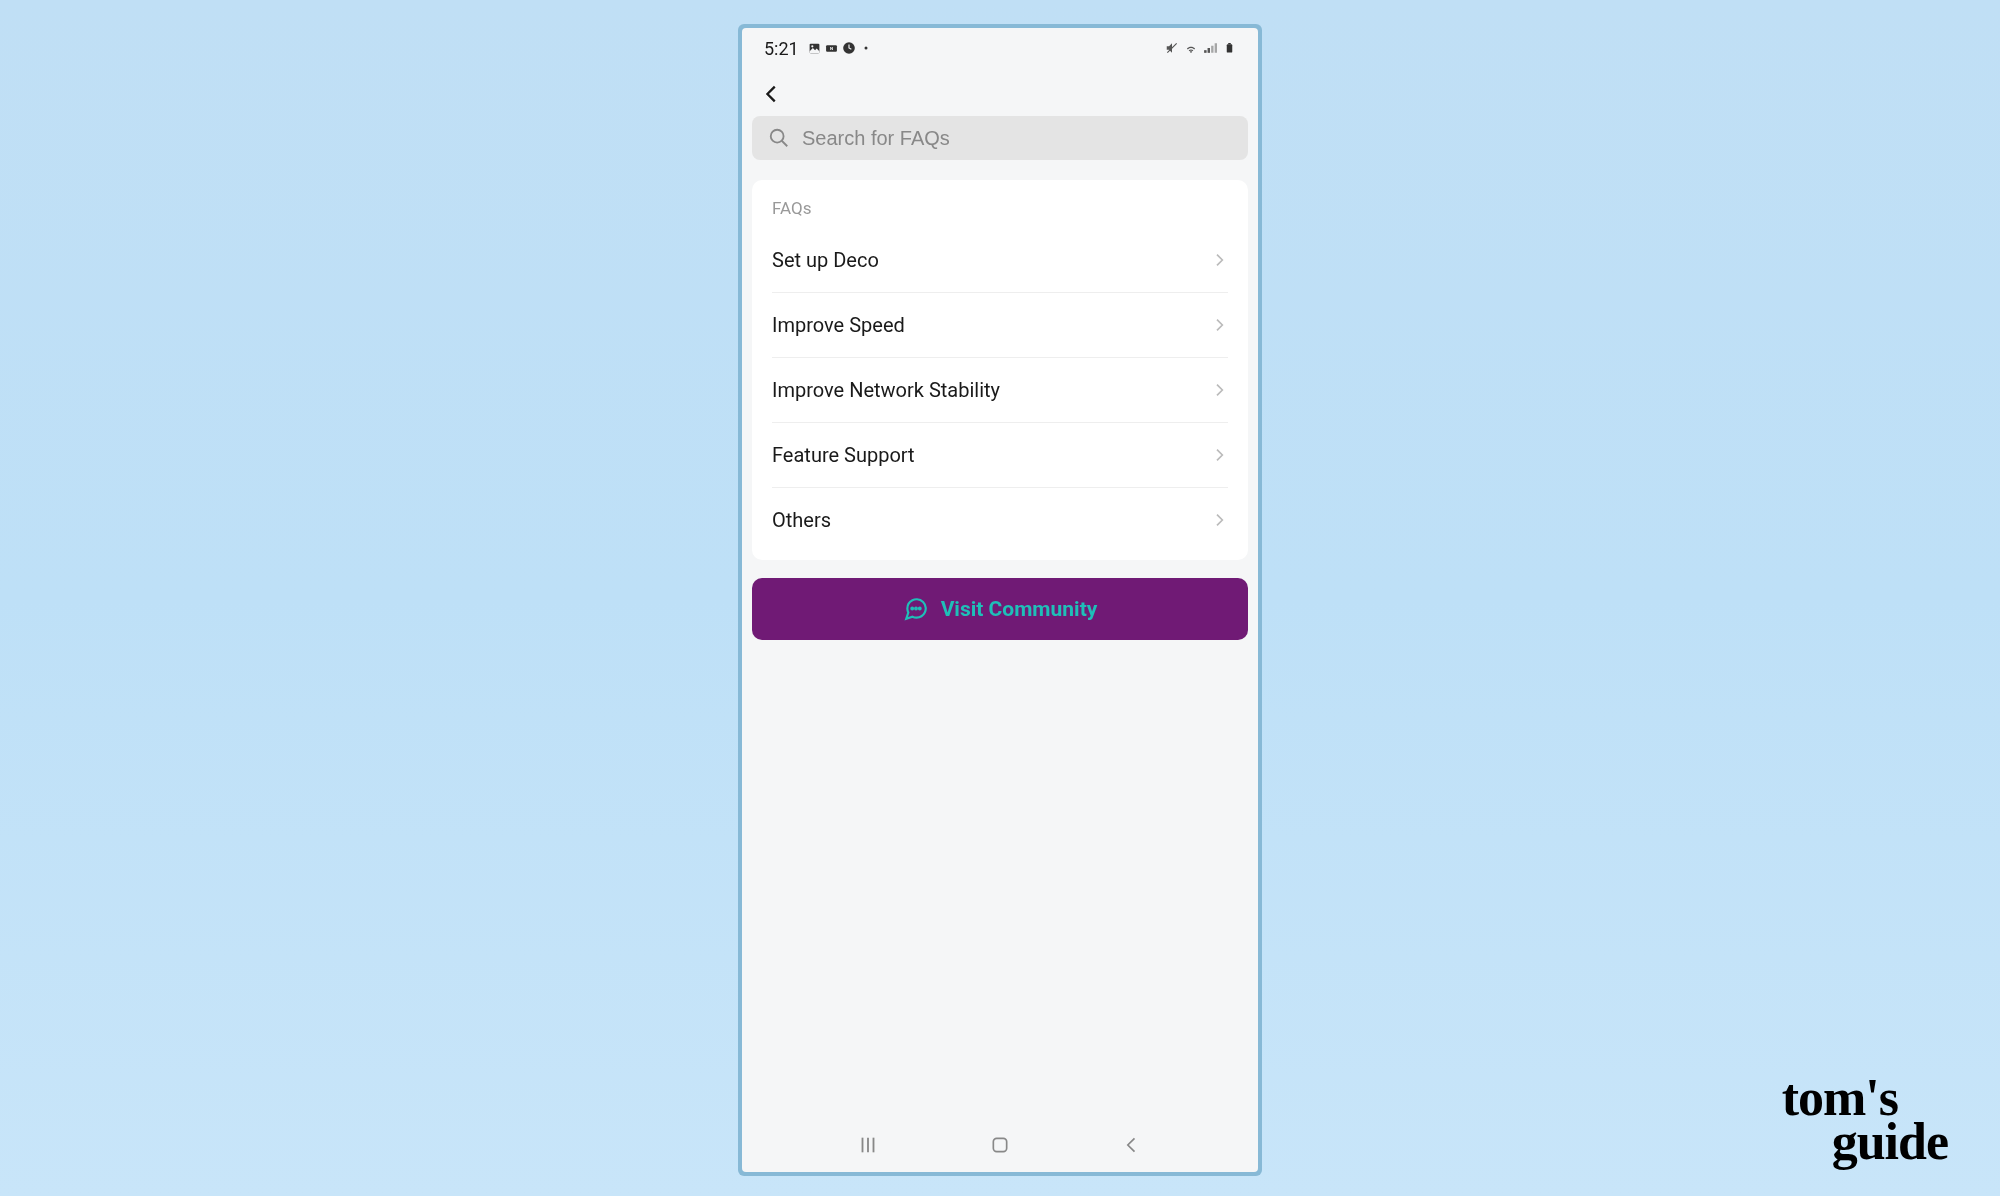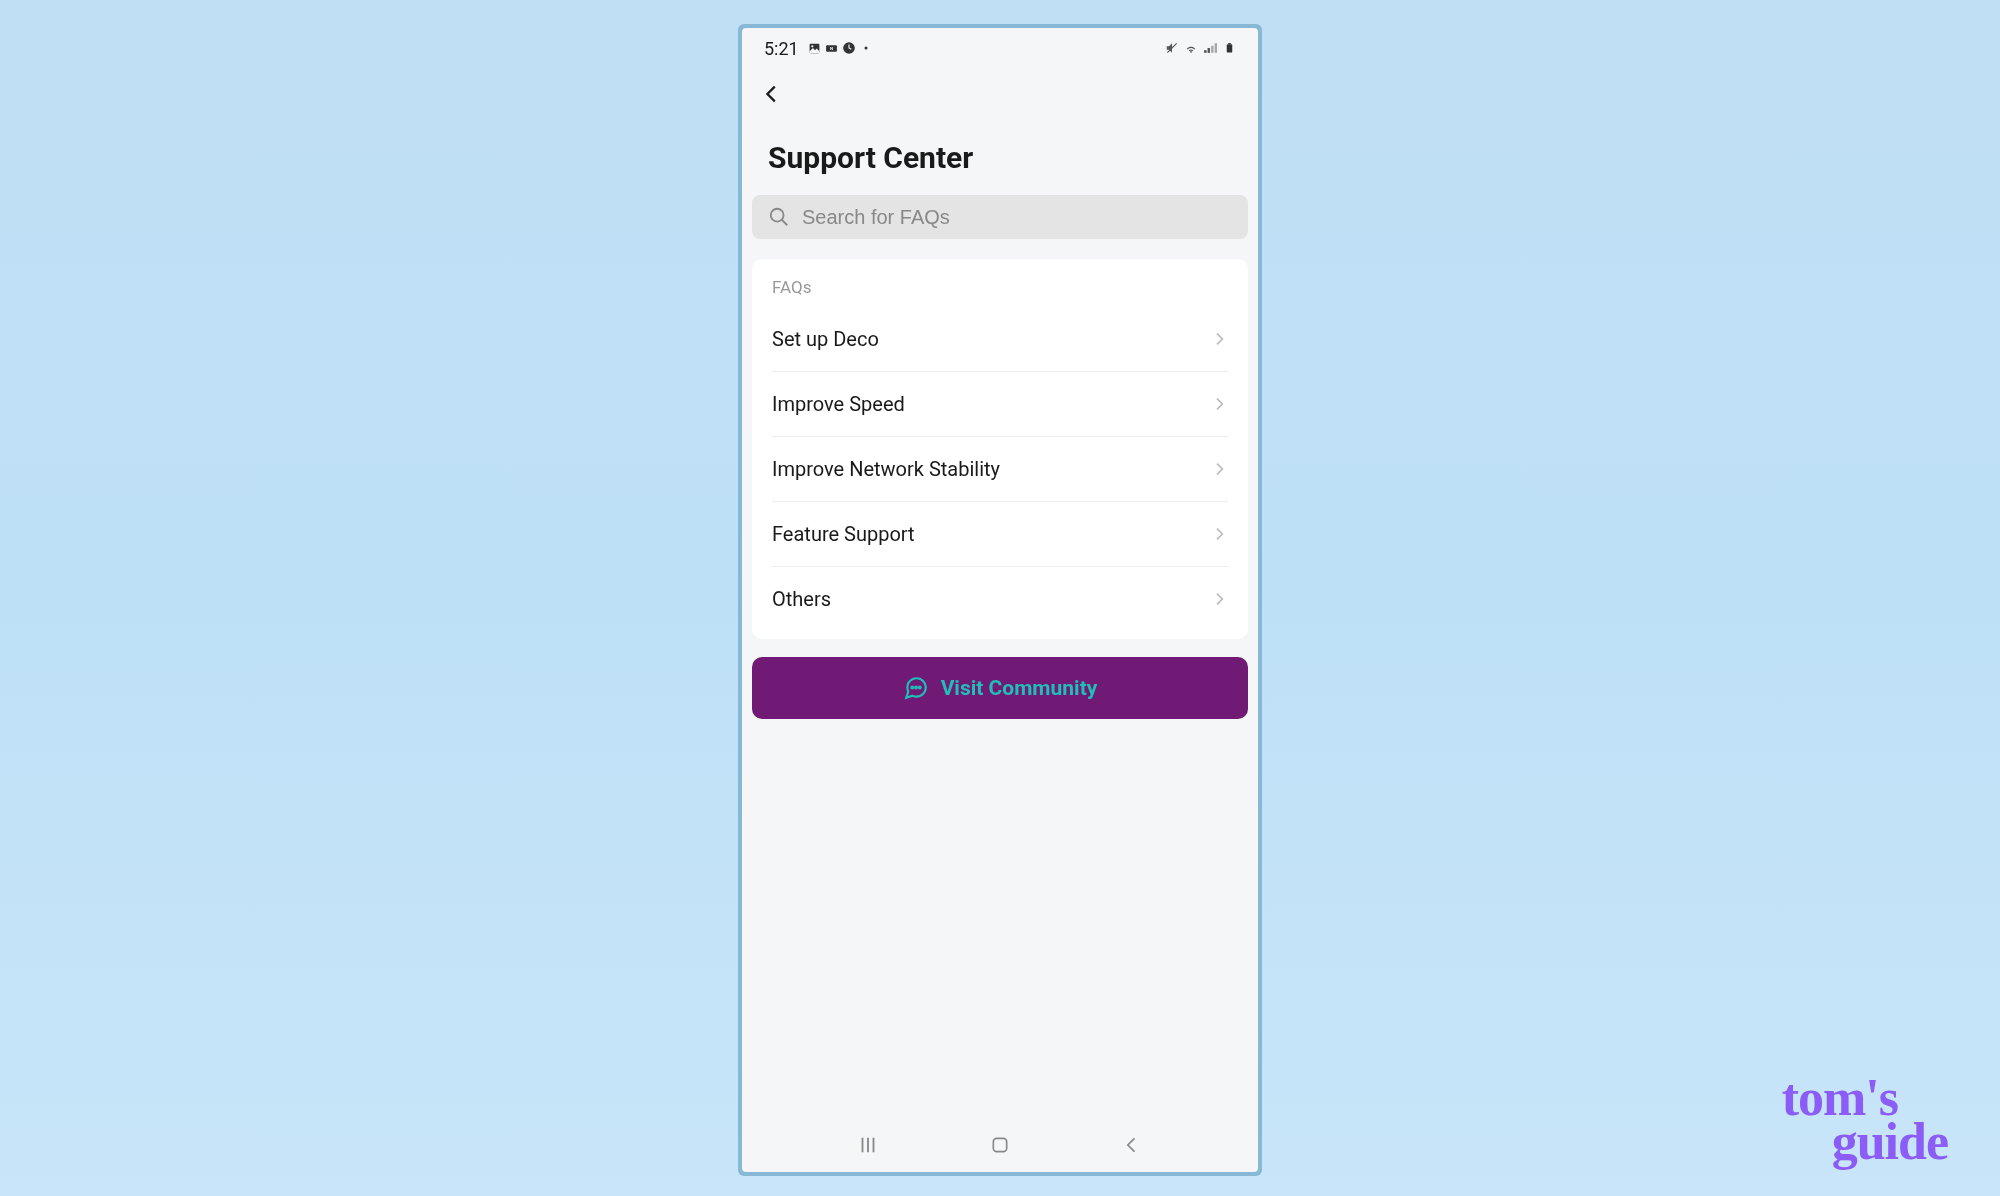--- a/index.html
+++ b/index.html
@@ -184,21 +184,21 @@
       align-items: center;
       justify-content: center;
       cursor: pointer;
     }
     .watermark {
       position: absolute;
       right: 52px;
       bottom: 32px;
       font-family: Georgia, serif;
       font-weight: 700;
-      color: #8b5cf6;
+      color: #000000;
       line-height: 0.85;
     }
     .watermark-top {
       font-size: 52px;
       letter-spacing: -1px;
     }
     .watermark-bottom {
       font-size: 52px;
       letter-spacing: -1px;
       margin-left: 50px;
@@ -268,21 +268,20 @@
     </div>
 
     <div class="nav-back">
       <div class="back-arrow">
         <svg viewBox="0 0 24 24" fill="none" stroke="#1a1a1a" stroke-width="2.5" width="22" height="22">
           <path d="M15 4 L7 12 L15 20"></path>
         </svg>
       </div>
     </div>
 
-    <h1 class="page-title">Support Center</h1>
 
     <div class="search-container">
       <span class="search-icon">
         <svg viewBox="0 0 24 24" fill="none" stroke="#888" stroke-width="2" width="22" height="22">
           <circle cx="10" cy="10" r="7"></circle>
           <line x1="15" y1="15" x2="21" y2="21"></line>
         </svg>
       </span>
       <input class="search-input" type="text" placeholder="Search for FAQs" style="">
     </div>

